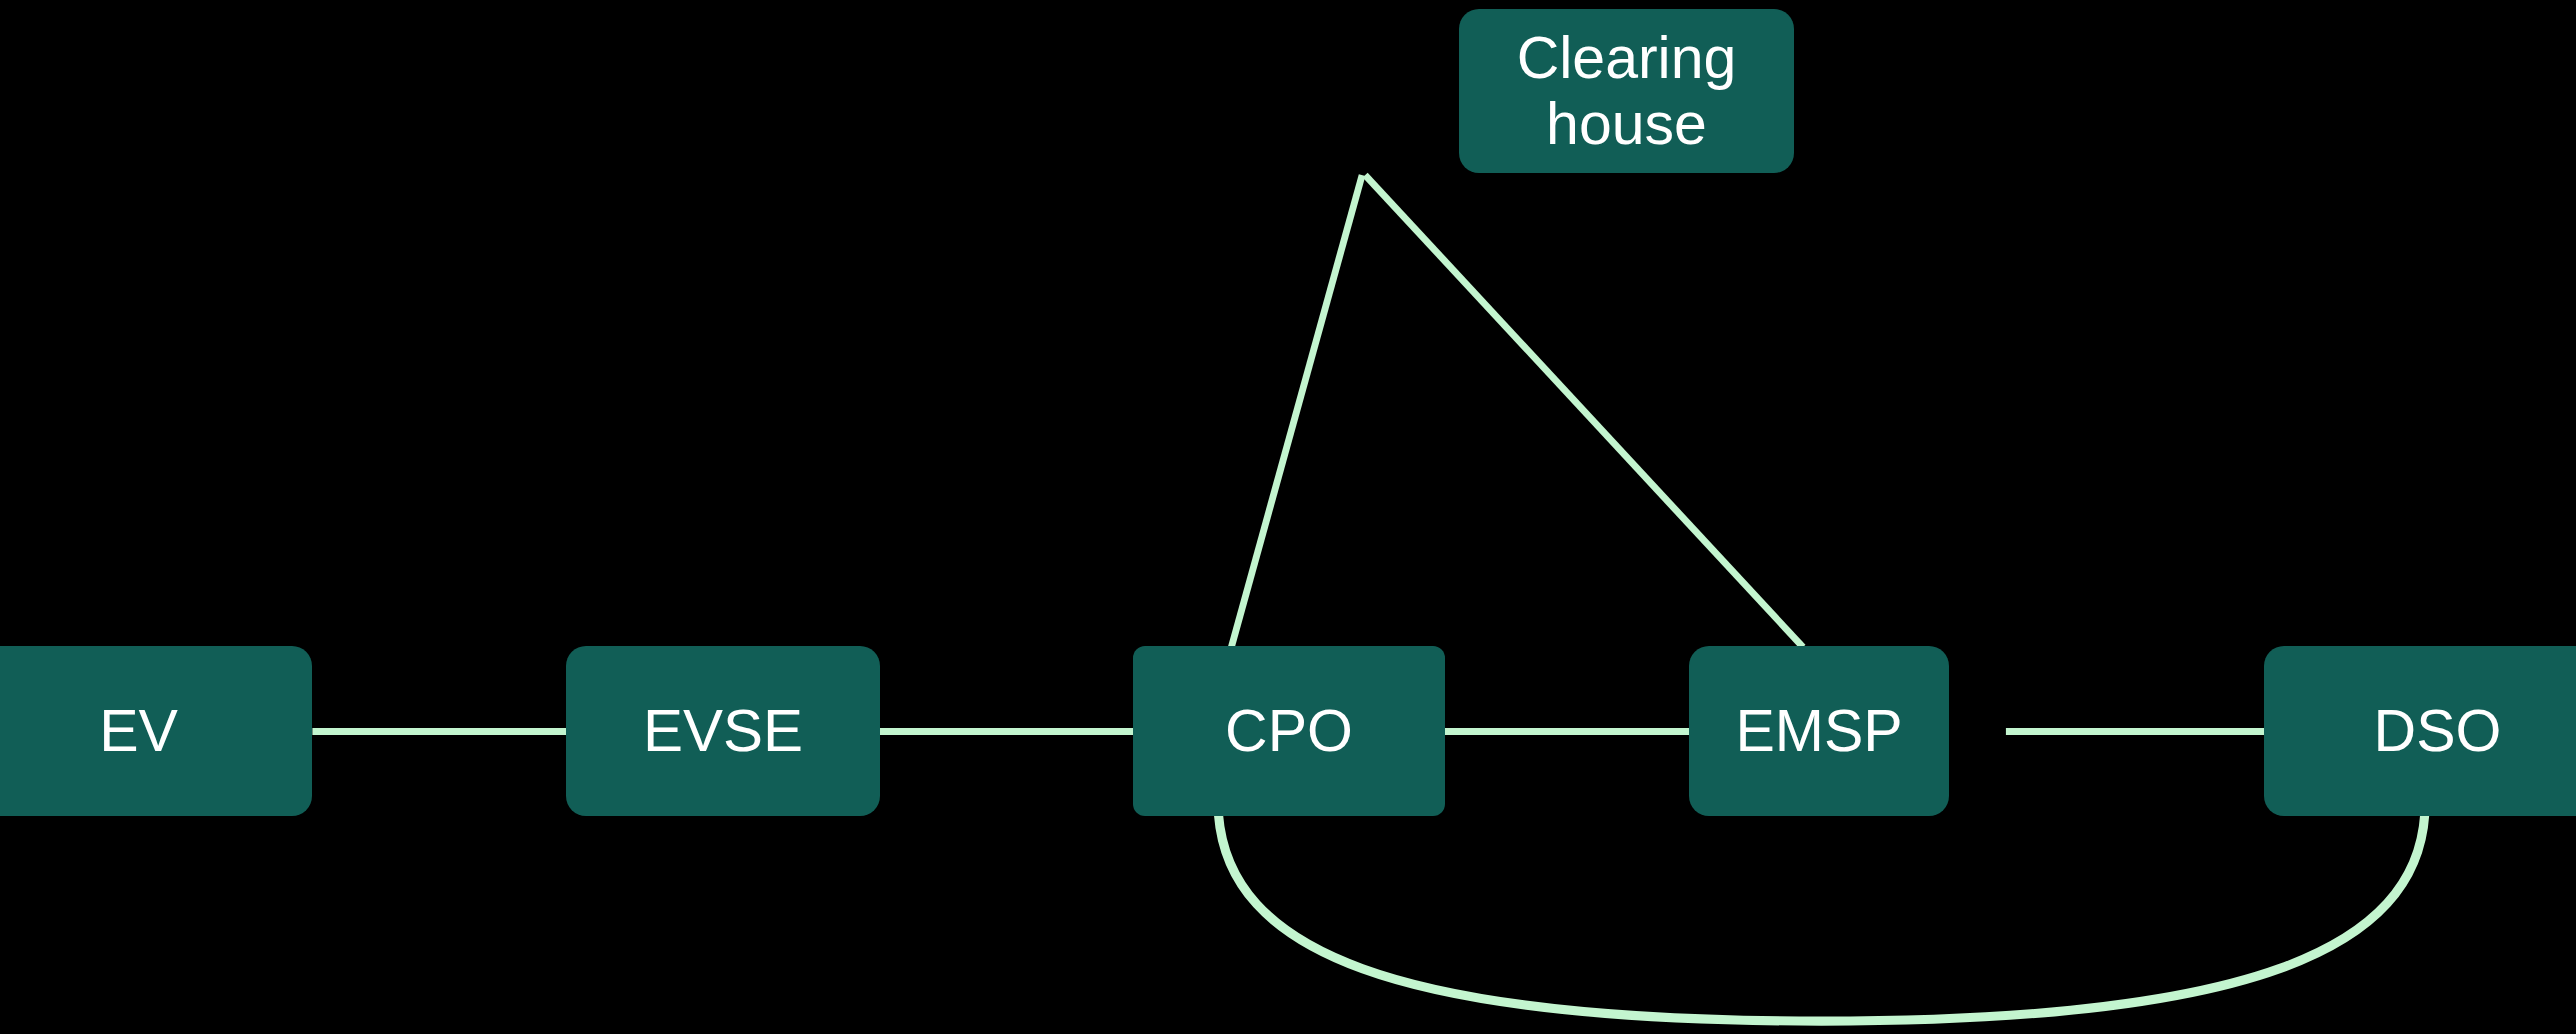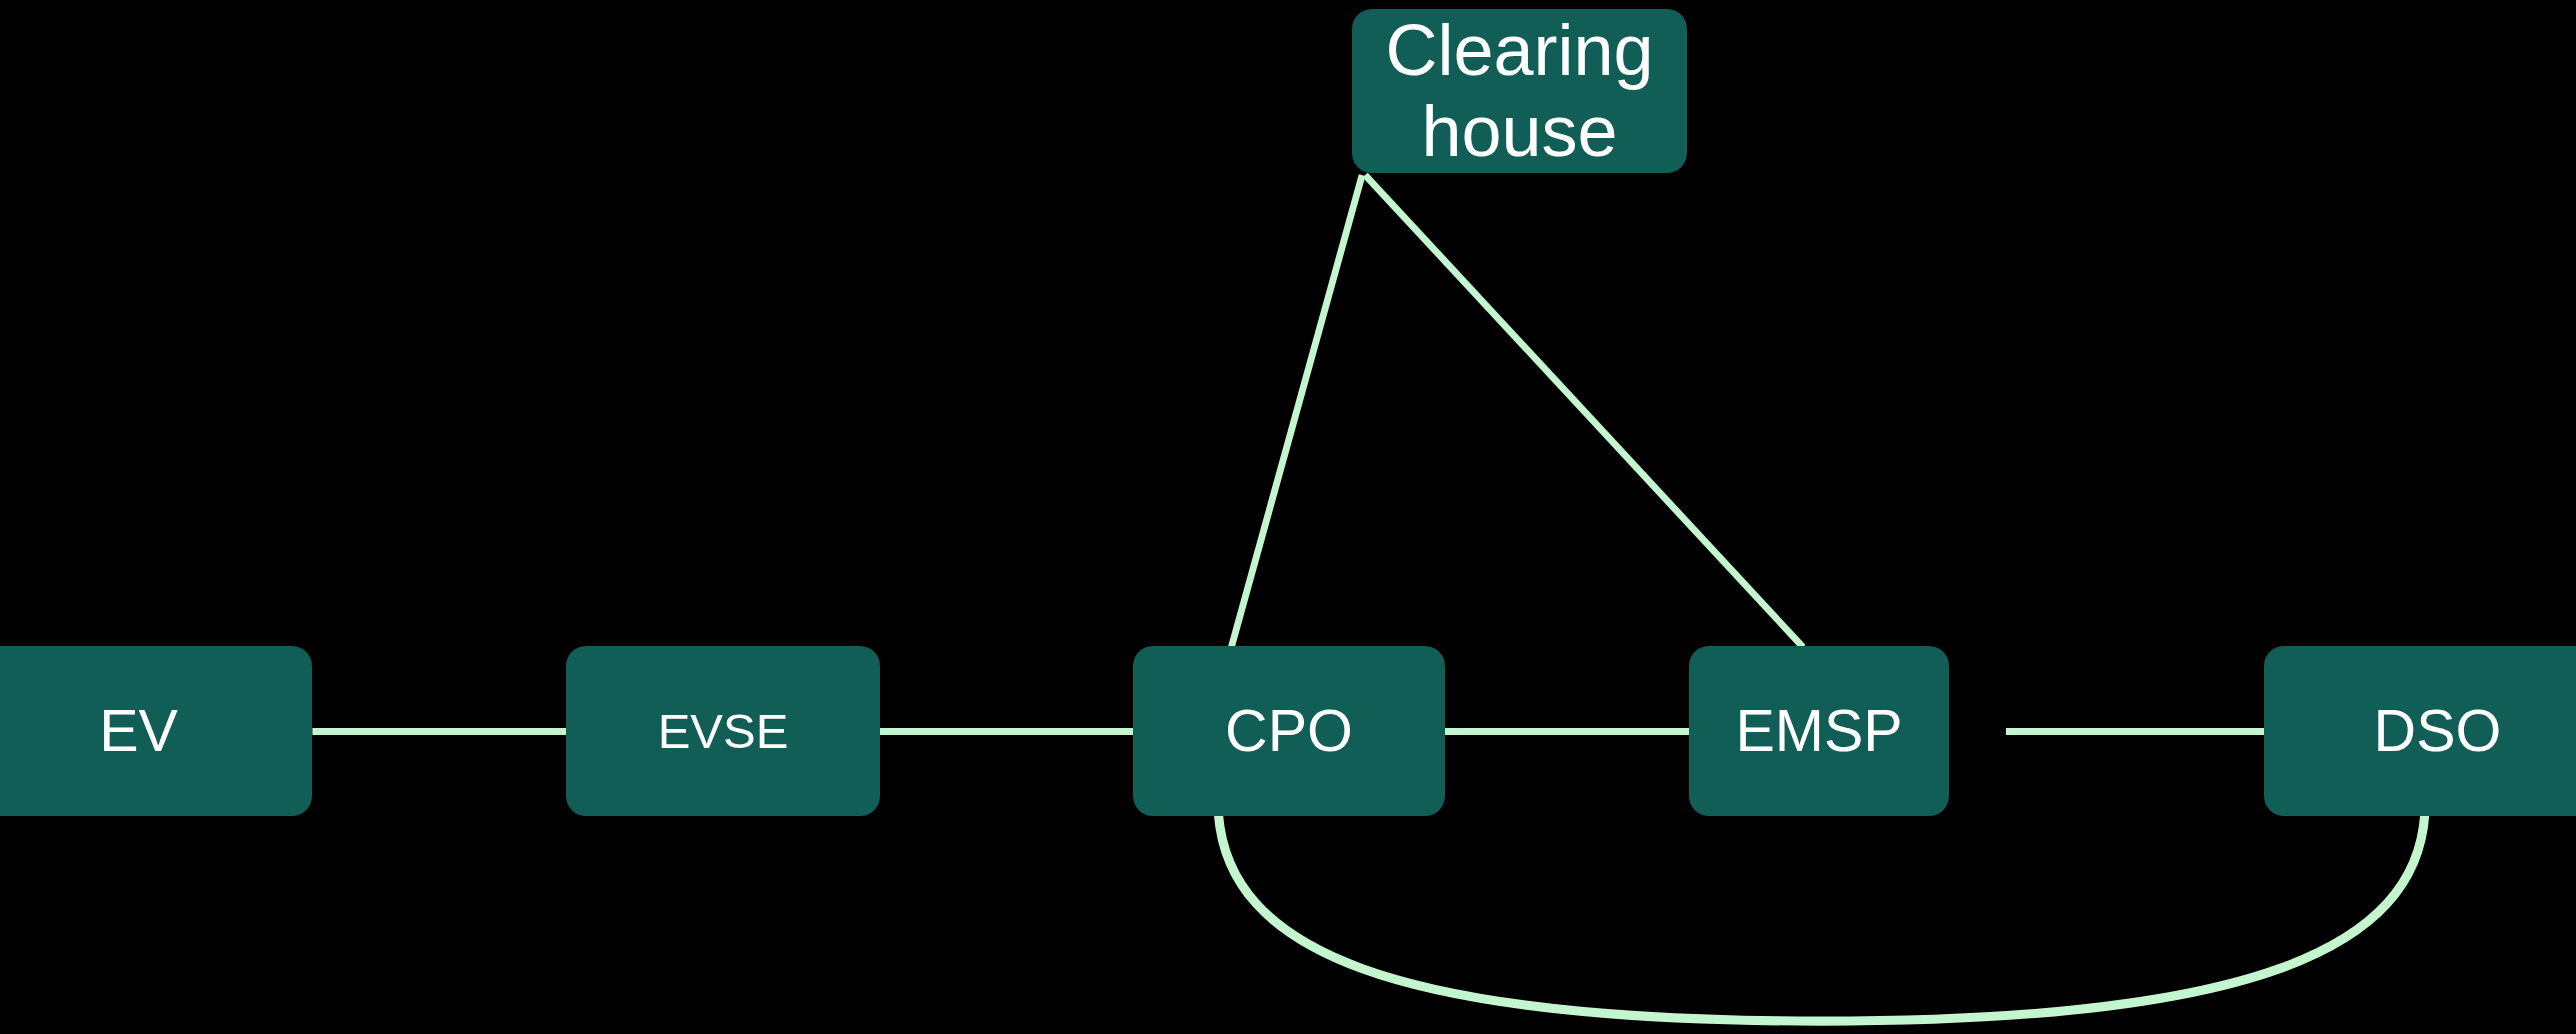--- a/index.html
+++ b/index.html
@@ -42,38 +42,39 @@
     -webkit-font-smoothing: antialiased;
     z-index: 2;
   }
   .node-label {
     display: block;
     white-space: pre-line;
     padding: 0 4.6px;
   }
   
   #node-clearing-house {
-    left: 1352px;  top: 9px;
+    left: 1459px;  top: 9px;
     width: 335px;  height: 164px;
-    font-size: 72px;
+    font-size: 59px;
   }
   #node-ev {
     left: -35px;   top: 646px;
     width: 347px;  height: 170px;
     font-size: 59px;
   }
   #node-evse {
     left: 566px;   top: 646px;
     width: 314px;  height: 170px;
-    font-size: 49px;
+    font-size: 60px;
   }
   #node-cpo {
     left: 1133px;  top: 646px;
     width: 312px;  height: 170px;
     font-size: 59px;
+    border-radius: 12px;
   }
   #node-emsp {
     left: 1689px;  top: 646px;
     width: 260px;  height: 170px;
     font-size: 59px;
   }
   #node-dso {
     left: 2264px;  top: 646px;
     width: 347px;  height: 170px;
     font-size: 59px;

